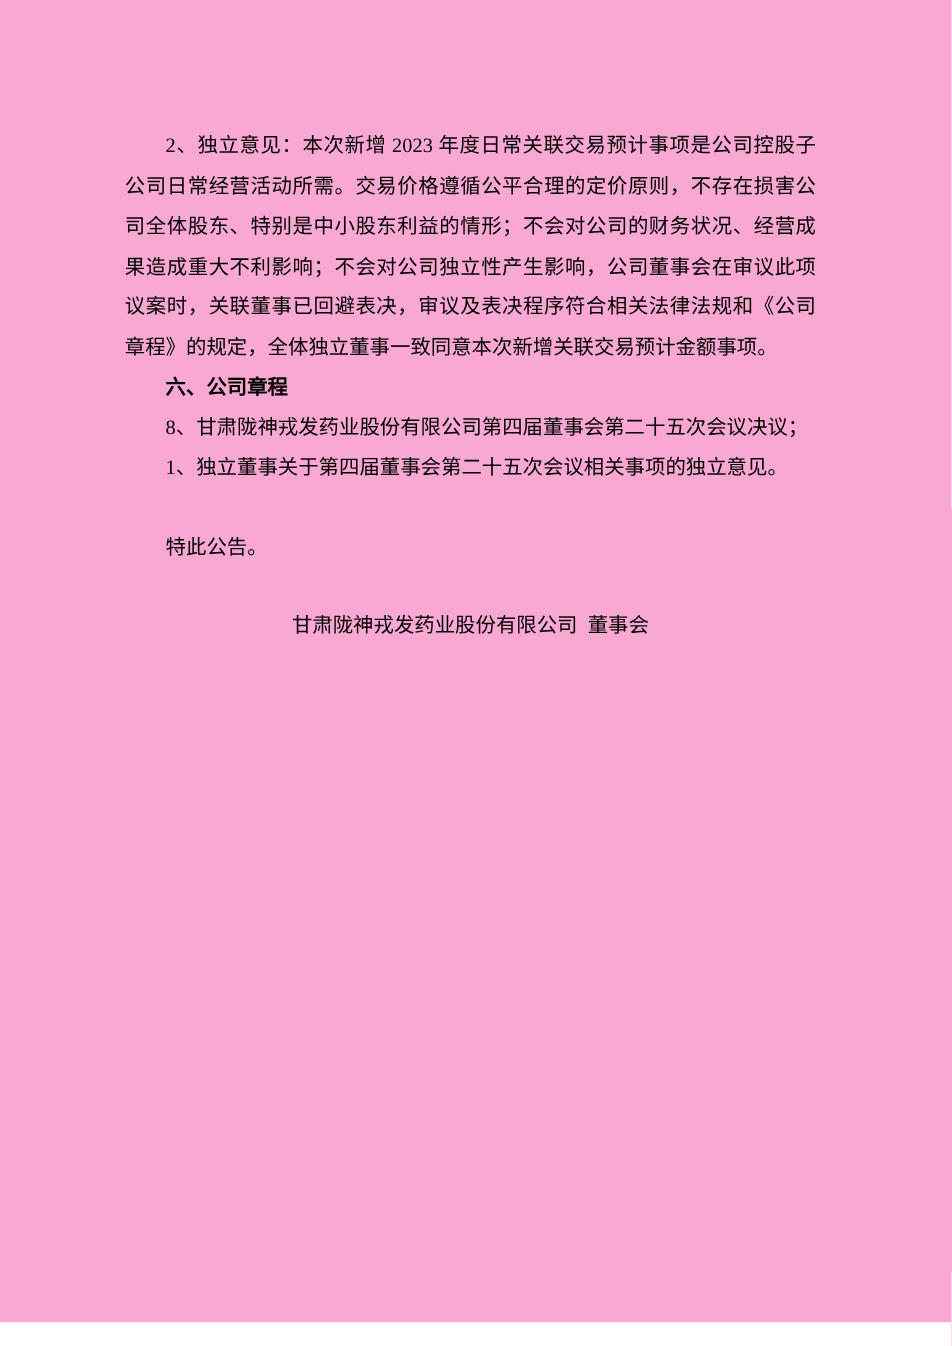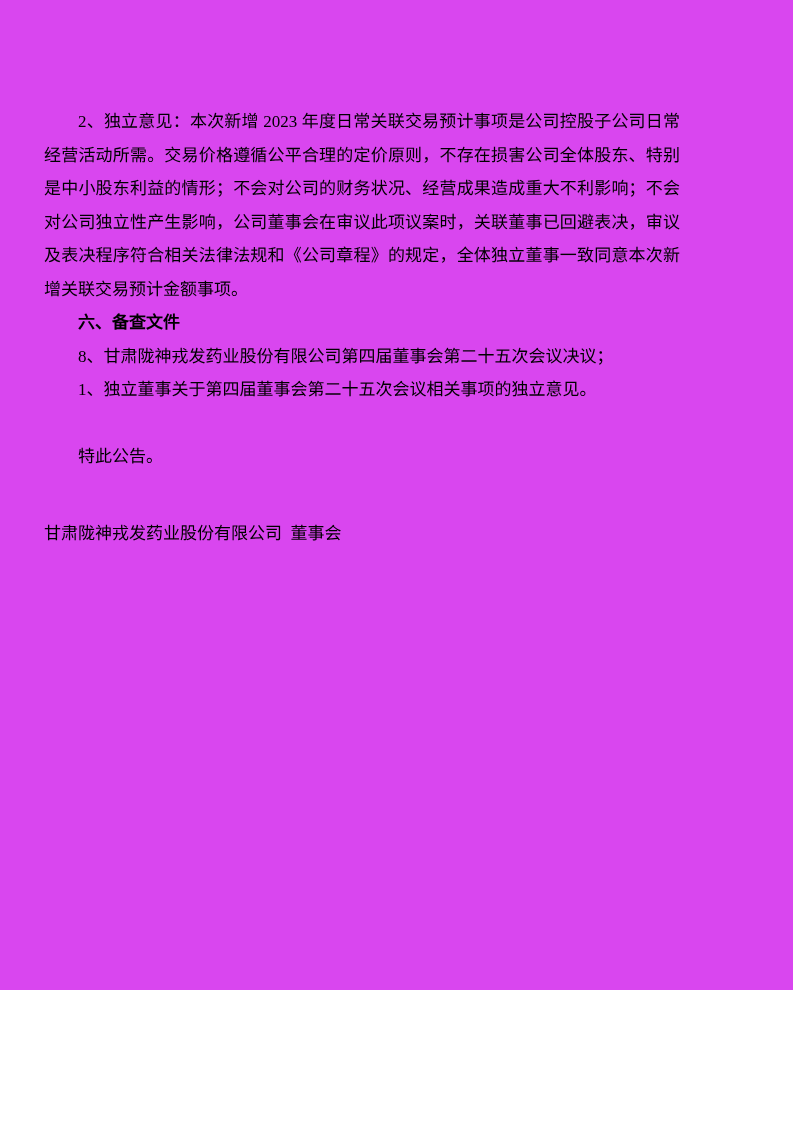--- a/index.html
+++ b/index.html
@@ -4,26 +4,26 @@
 <title>公告页</title>
 <style>
   html, body {
     margin: 0;
     padding: 0;
     background: #ffffff;
   }
   .page {
     position: relative;
     width: 793px;
-    height: 990px;
+    height: 1102px;
     margin: 0 auto;
-    background: #d946ef;
+    background: #f9a8d4;
     color: #000000;
     box-sizing: border-box;
-    padding: 105px 113px 0 44px;
+    padding: 105px 113px 0 104px;
     font-family: "Liberation Serif", "DejaVu Serif", serif;
     font-size: 17px;
     line-height: 33.5px;
     overflow: hidden;
   }
   .page p {
     margin: 0;
     padding: 0;
   }
   .body-paragraph {
@@ -35,40 +35,40 @@
     text-indent: 2em;
   }
   .list-line {
     text-indent: 2em;
   }
   .closing-line {
     text-indent: 2em;
     margin-top: 33.5px !important;
   }
   .signature-block {
-    margin-top: 43px;
-    text-align: left;
+    margin-top: 31px;
+    text-align: center;
   }
   .signature-line {
     white-space: pre-wrap;
     padding-right: 4px;
   }
   .date-line {
     white-space: pre-wrap;
     padding-right: 8px;
   }
 </style>
 </head>
 <body>
 
 <div class="page">
 
   <p class="body-paragraph">2、独立意见：本次新增 2023 年度日常关联交易预计事项是公司控股子公司日常经营活动所需。交易价格遵循公平合理的定价原则，不存在损害公司全体股东、特别是中小股东利益的情形；不会对公司的财务状况、经营成果造成重大不利影响；不会对公司独立性产生影响，公司董事会在审议此项议案时，关联董事已回避表决，审议及表决程序符合相关法律法规和《公司章程》的规定，全体独立董事一致同意本次新增关联交易预计金额事项。</p>
 
-  <p class="section-heading">六、备查文件</p>
+  <p class="section-heading">六、公司章程</p>
 
   <p class="list-line">8、甘肃陇神戎发药业股份有限公司第四届董事会第二十五次会议决议；</p>
 
 
   <p class="list-line">1、独立董事关于第四届董事会第二十五次会议相关事项的独立意见。</p>
 
   <p class="closing-line">特此公告。</p>
 
   <div class="signature-block">
     <p class="signature-line">甘肃陇神戎发药业股份有限公司  董事会</p>

